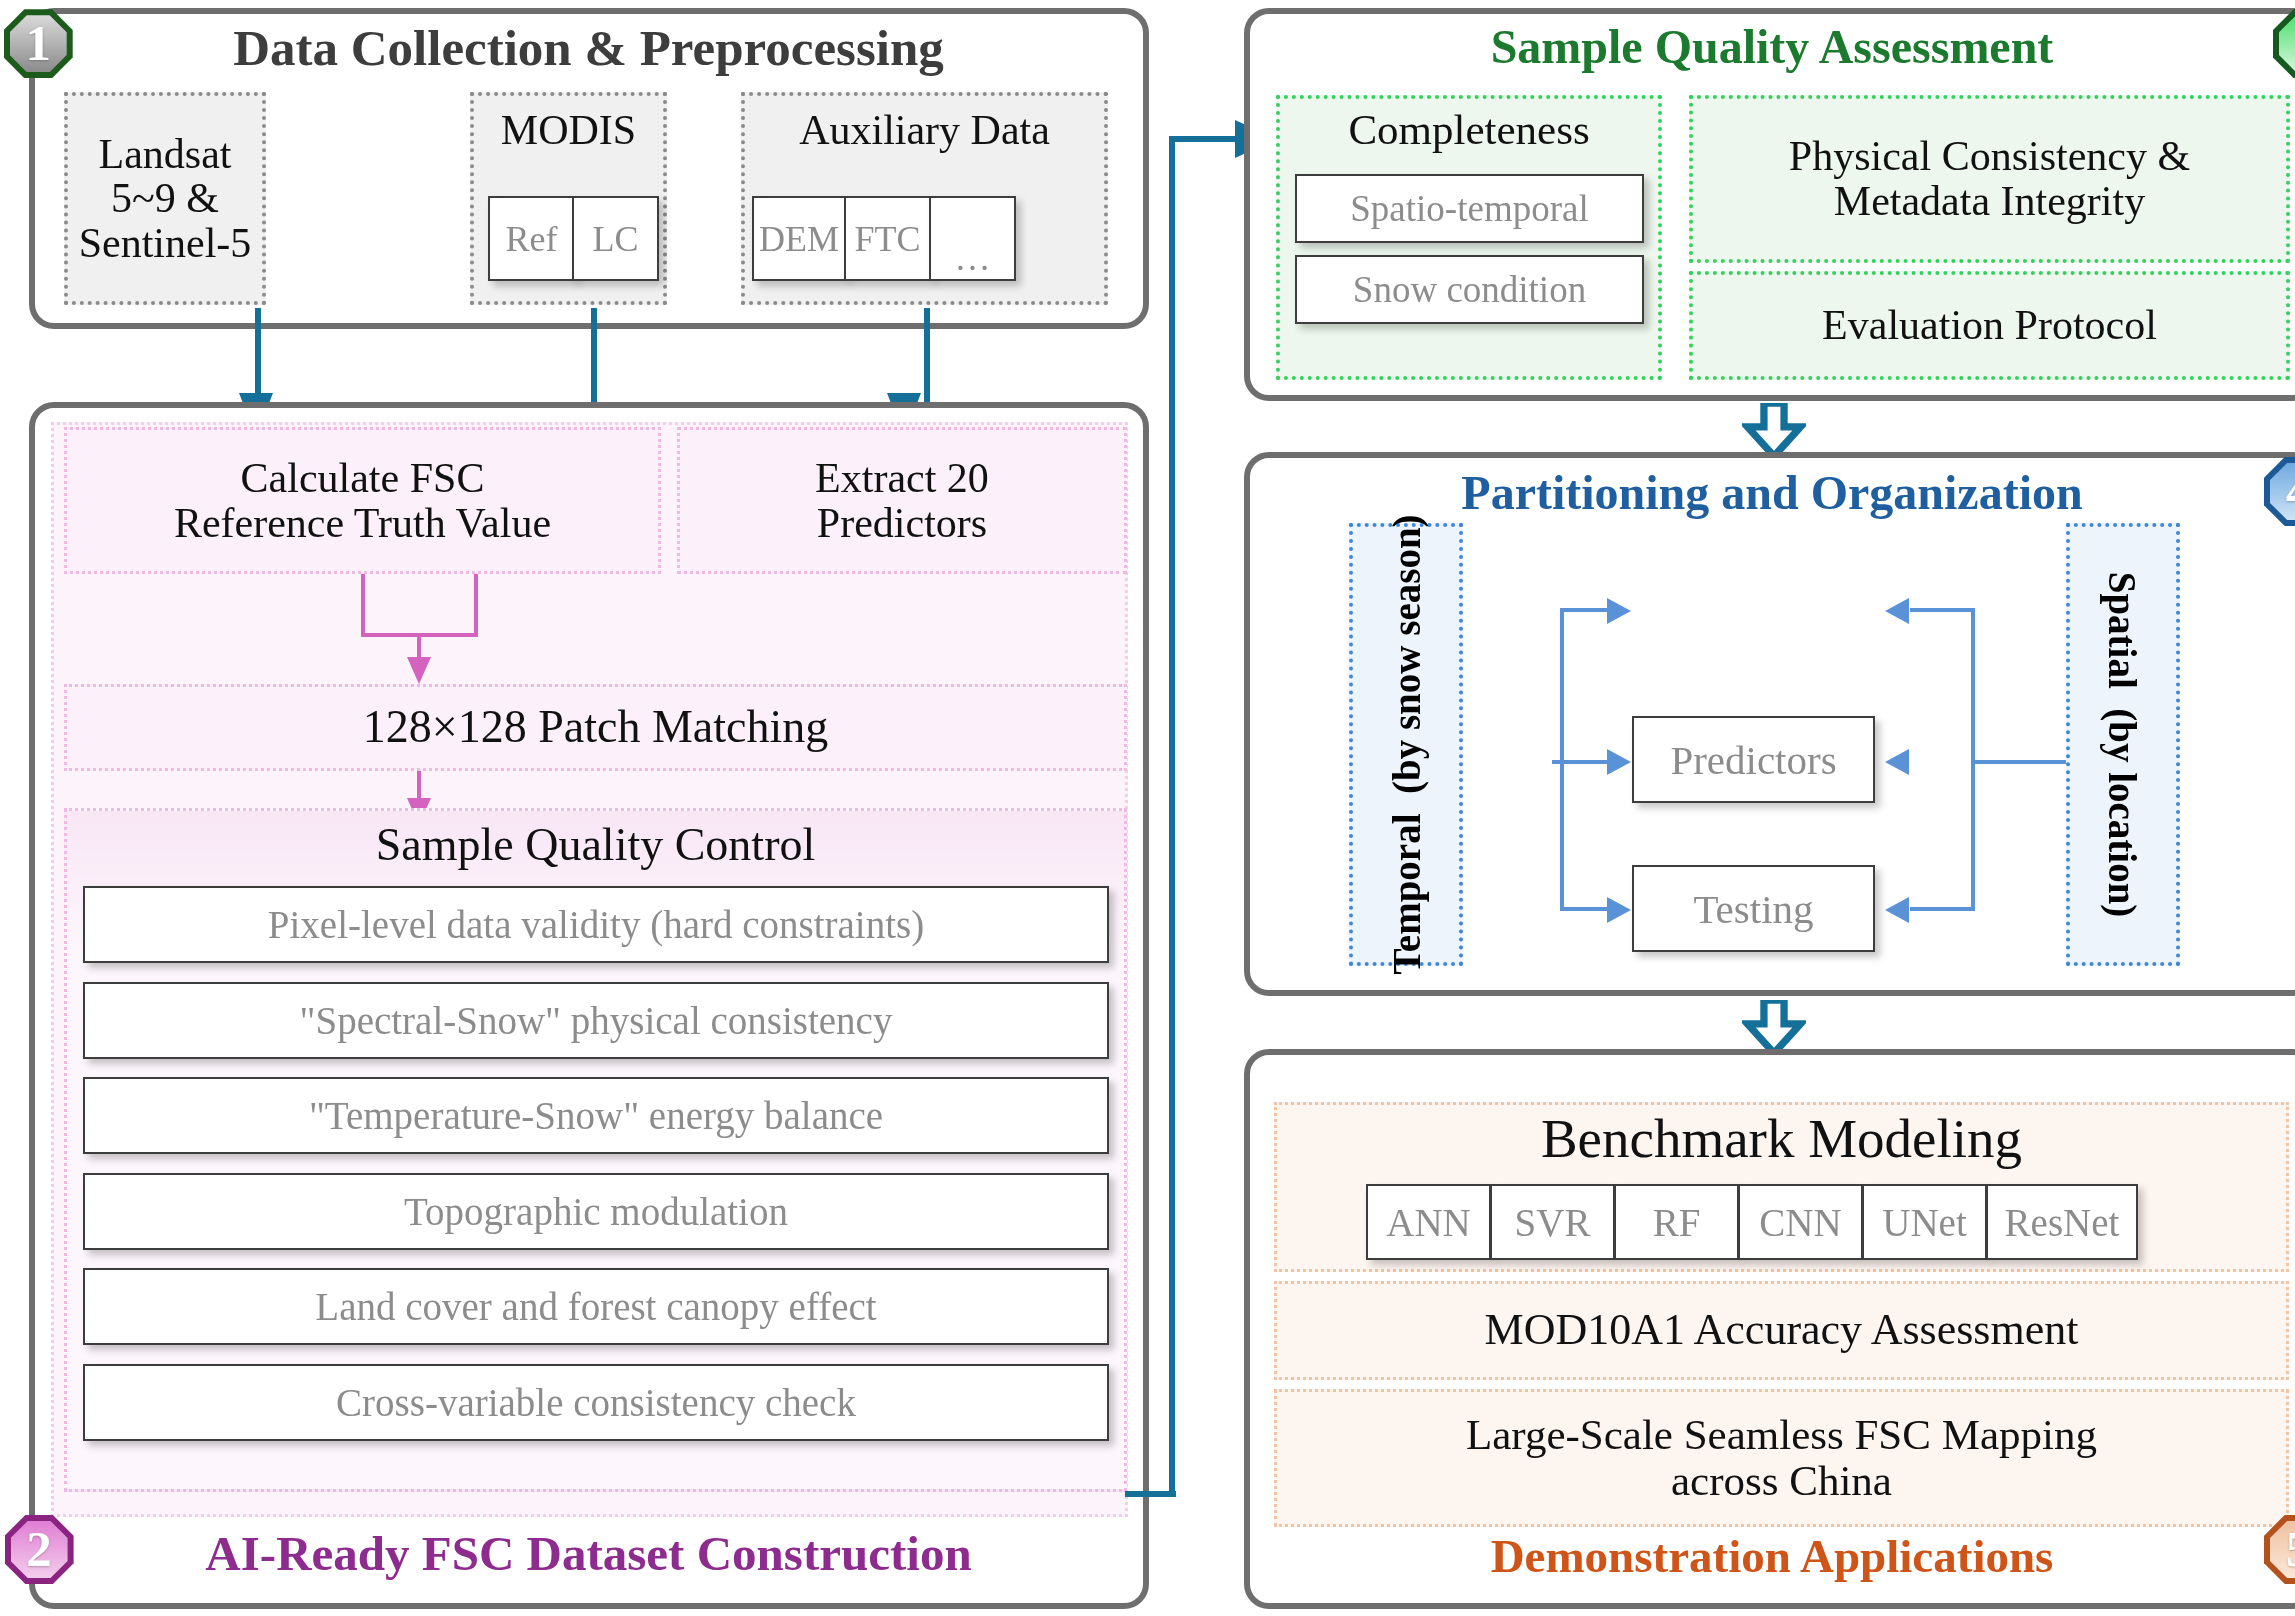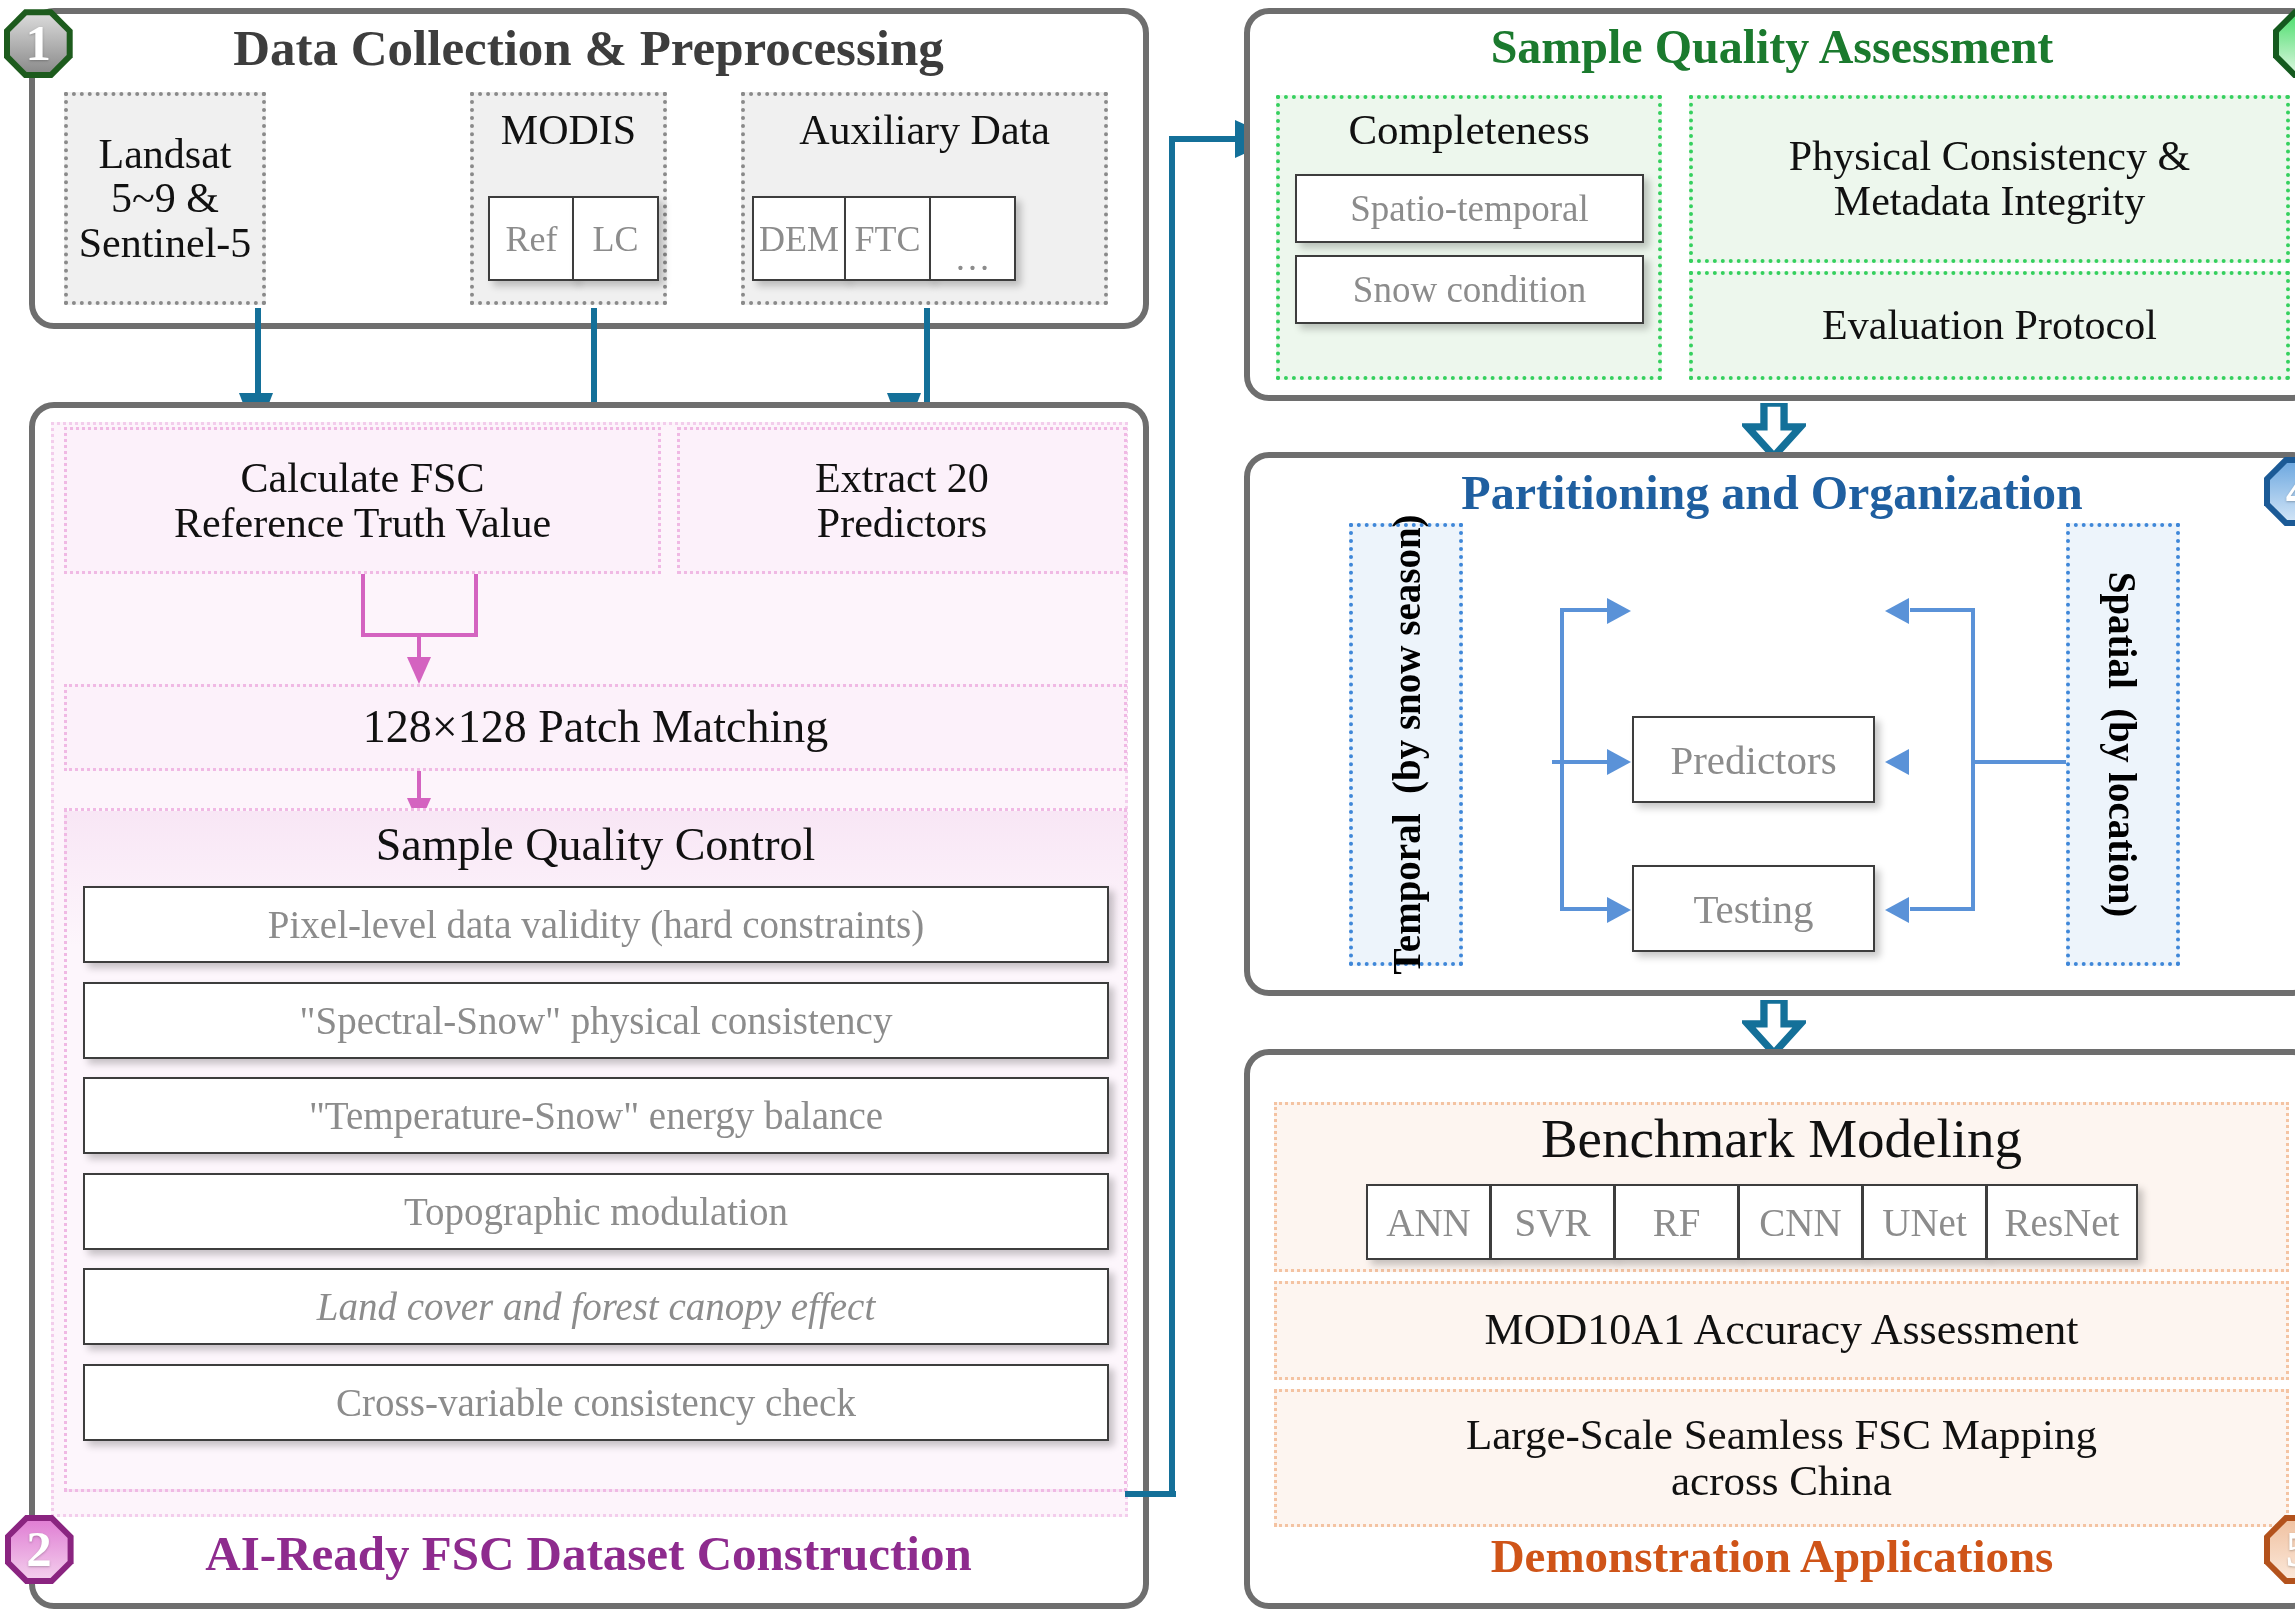--- a/index.html
+++ b/index.html
@@ -411,21 +411,21 @@
   <div class="ln-pink" style="left:417px; top:771px; width:4.1px; height:28.5px;"></div>
   <div class="tri-down-pink" style="left:407px; top:798px;"></div>
 
   <div class="dgroup dotted-pink" style="left:64px; top:808px; width:1063px; height:684px; background:linear-gradient(180deg,#f8e6f5 0%, #fdf6fc 20%, #fdf6fc 100%);"></div>
   <div class="ctext" style="left:64px; top:813px; width:1063px; height:64px; font-size:46px;">Sample Quality Control</div>
 
   <div class="wbox" style="left:83px; top:886px; width:1026px; height:77px; font-size:39px;">Pixel-level data validity (hard constraints)</div>
   <div class="wbox" style="left:83px; top:982px; width:1026px; height:77px; font-size:39px;">"Spectral-Snow" physical consistency</div>
   <div class="wbox" style="left:83px; top:1077px; width:1026px; height:77px; font-size:39px;">"Temperature-Snow" energy balance</div>
   <div class="wbox" style="left:83px; top:1173px; width:1026px; height:77px; font-size:39px;">Topographic modulation</div>
-  <div class="wbox" style="left:83px; top:1268px; width:1026px; height:77px; font-size:39px;font-style:italic;">Land cover and forest canopy effect</div>
+  <div class="wbox" style="left:83px; top:1268px; width:1026px; height:77px; font-size:39px;">Land cover and forest canopy effect</div>
   <div class="wbox" style="left:83px; top:1364px; width:1026px; height:77px; font-size:39px;">Cross-variable consistency check</div>
 
   <div class="ptitle" style="left:28.5px; top:1525px; width:1120px; font-size:49px; color:#8e2b8e;">AI-Ready FSC Dataset Construction</div>
 
   <div class="ln" style="left:1125px; top:1491px; width:51px; height:6.4px;"></div>
   <div class="ln" style="left:1169px; top:136px; width:6.4px; height:1361px;"></div>
   <div class="ln" style="left:1169px; top:136px; width:71px; height:6.4px;"></div>
   <div class="tri-right" style="left:1235px; top:120px;"></div>
 
   <div class="panel" style="left:1244px; top:8.3px; width:1074px; height:393px;">

